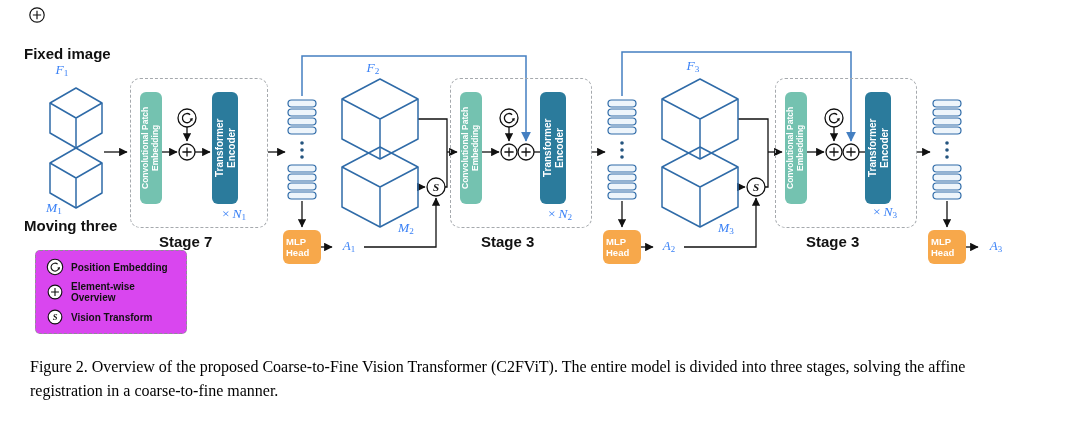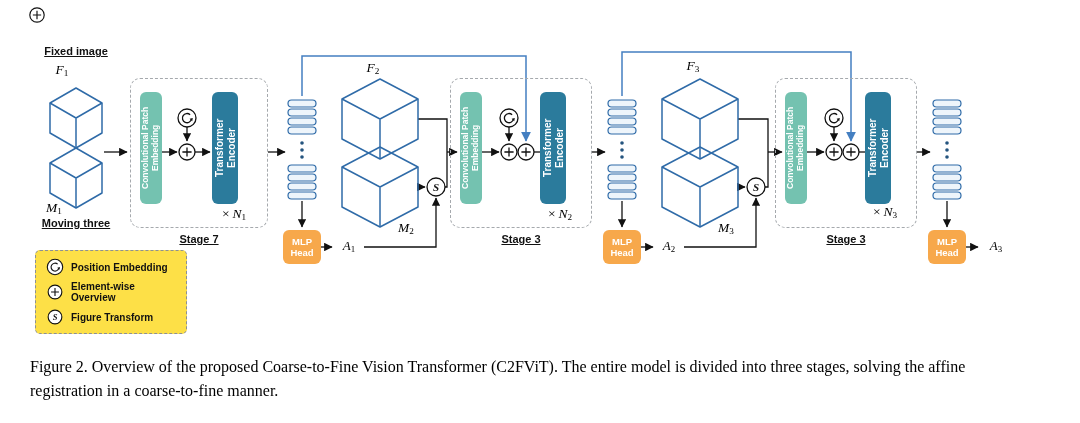--- a/index.html
+++ b/index.html
@@ -2,44 +2,44 @@
 <html><head>
 <meta charset="utf-8">
 <style>
   * { margin:0; padding:0; box-sizing:border-box; }
   body { background:#fff; }
   .page { position:relative; width:1080px; height:423px; background:#ffffff;
           font-family:"Liberation Sans", sans-serif; overflow:hidden; }
   .abs { position:absolute; }
   .diagram-svg { position:absolute; left:0; top:0; width:1080px; height:345px; z-index:1; }
 
-  .lbl { font-size:11px; font-weight:bold; color:#111; text-align:center; z-index:2;text-decoration:underline; }
-  .mathlabel { font-family:"Liberation Serif", serif; font-size:13.5px; color:#000000;
+  .lbl { font-size:15px; font-weight:bold; color:#111; z-index:2; }
+  .mathlabel { font-family:"Liberation Serif", serif; font-size:13.5px; color:#3b82f6;
                text-align:center; z-index:2; }
   .mathlabel i { font-style:italic; }
   .mathlabel sub { font-size:0.68em; font-style:normal; vertical-align:-2px; }
   .mathlabel .times { font-style:normal; margin-right:3px; }
   .affine { font-size:13px; }
 
   .dashed-box { border:1.6px dashed #a5a9ad; border-radius:10px; z-index:2; background:transparent; }
   .legend { border:1.4px dashed #8d9094; border-radius:5px; padding:7px 10px;
-            display:flex; flex-direction:column; gap:5px; width:152px; z-index:2; background:#fde047; }
+            display:flex; flex-direction:column; gap:5px; width:152px; z-index:2; background:#d946ef; }
   .legend-row { display:flex; align-items:center; gap:7px; }
   .legend-label { font-size:10px; font-weight:bold; color:#111; }
   .licon { width:18px; height:18px; flex:0 0 18px; }
 
   .vbox { display:flex; align-items:center; justify-content:center; z-index:2; overflow:hidden; }
   .vtext { writing-mode:vertical-rl; transform:rotate(180deg); height:96px;
            text-align:center; color:#fff; font-weight:bold; line-height:1.15; }
   .vtext-conv { font-size:8.5px; }
   .vtext-enc  { font-size:10px; }
   .conv-box { background:#74c2b0; border-radius:6px; }
   .enc-box  { background:#2b7b9c; border-radius:6px; }
   .mlp-box  { background:#f7a84b; border-radius:6px; color:#fff; font-size:9.5px; font-weight:bold;
-              display:flex; align-items:center; justify-content:center; text-align:center;
+              display:flex; align-items:center; justify-content:center; text-align:left;
               line-height:1.2; padding:3px; z-index:2; }
 
   .caption { position:absolute; left:30px; top:355px; width:985px;
              font-family:"Liberation Serif", serif; font-size:16px; line-height:1.5;
              color:#000000; z-index:2; }
 </style>
 </head>
 <body>
 
 <div class="page">
@@ -247,19 +247,19 @@
       <svg class="licon" viewBox="-10.5 -10.5 21 21">
           <use href="#plus-def"></use>
         </svg>
       <span class="legend-label">Element-wise Overview</span>
     </div>
     <div class="legend-row">
       <svg class="licon" viewBox="-10.5 -10.5 21 21">
         <circle r="8" fill="#fff" stroke="#111" stroke-width="1.3"></circle>
         <text x="0" y="0" text-anchor="middle" dominant-baseline="central" font-family="Liberation Serif, serif" font-style="italic" font-weight="bold" font-size="10" fill="#111">S</text>
       </svg>
-      <span class="legend-label">Figure Transform</span>
+      <span class="legend-label">Vision Transform</span>
     </div>
   </div>
 
   <div class="caption">Figure 2. Overview of the proposed Coarse-to-Fine Vision Transformer (C2FViT). The entire model is divided into three stages, solving the affine registration in a coarse-to-fine manner.</div>
 
 </div>
 
 </body></html>

